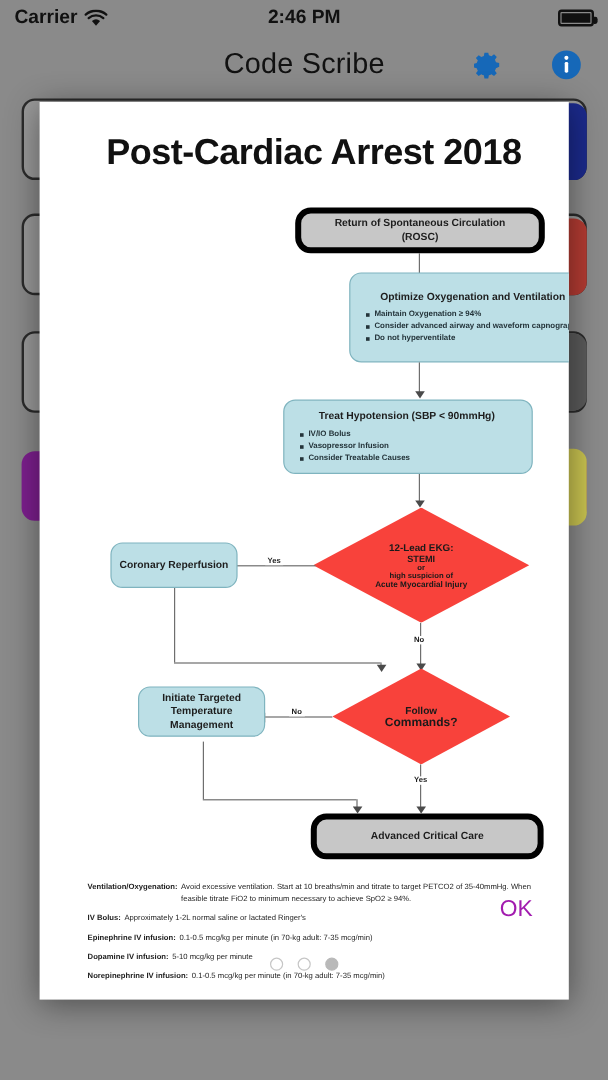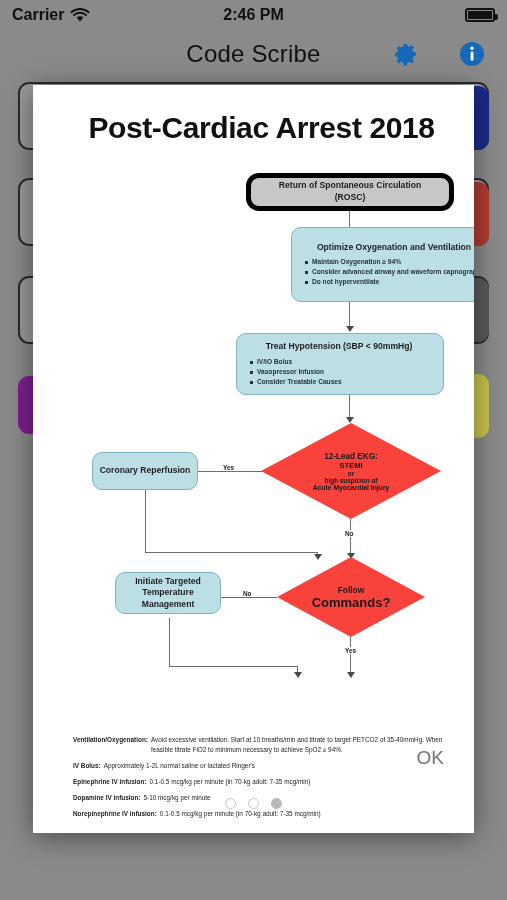--- a/index.html
+++ b/index.html
@@ -84,21 +84,21 @@
   .arrow-l{position:absolute;width:0;height:0;border-top:4px solid transparent;border-bottom:4px solid transparent;border-right:6px solid #4a4a4a;}
 
   
   .notes{padding:0 24px;margin-top:4px;}
   .note{font-size:6.4px;color:#1e1e1e;line-height:1.55;margin-bottom:6px;display:flex;}
   .note b{font-weight:700;white-space:nowrap;margin-right:3px;}
   .note .body{display:block;}
 
   
   .ok-row{position:absolute;right:30px;bottom:64px;}
-  .ok-btn{color:#737373;font-size:19px;font-weight:500;background:none;border:none;cursor:pointer;font-family:inherit;}
+  .ok-btn{color:#a21caf;font-size:19px;font-weight:500;background:none;border:none;cursor:pointer;font-family:inherit;}
   .dots{position:absolute;left:0;right:0;bottom:24px;display:flex;justify-content:center;gap:12px;}
   .dot{width:11px;height:11px;border-radius:50%;border:1px solid #c6c6c6;background:#fff;}
   .dot.on{background:#b9b9b9;border-color:#b9b9b9;}
 </style>
 </head>
 <body>
 
 <div class="statusbar">
   <div class="sb-left">
     <span>Carrier</span>
@@ -208,21 +208,21 @@
 
     <div class="line" style="left:96px;top:345px;width:1px;height:62px;"></div>
     <div class="line" style="left:96px;top:407px;width:172px;height:1px;"></div>
     <div class="line" style="left:268px;top:407px;width:1px;height:4px;"></div>
     <div class="arrow-d" style="left:265px;top:409px;"></div>
 
     <div class="diamond" style="left:228px;top:412px;width:148px;height:80px;">
       <div class="dshape"></div>
       <div class="dtext">
         <div style="font-size:8.4px;font-weight:700">Follow</div>
-        <div style="font-size:13px;font-weight:700">Commands?</div>
+        <div style="font-size:10px;font-weight:700">Commands?</div>
       </div>
     </div>
 
     <div class="line" style="left:172px;top:452px;width:56px;height:1px;"></div>
     <div class="lbl" style="left:192px;top:445px;">No</div>
     <div class="arrow-l" style="left:166px;top:449px;"></div>
 
     <div class="node n-blue" style="left:66px;top:427px;width:106px;height:42px;">
       <div class="n-head">Initiate Targeted</div>
       <div class="n-head">Temperature Management</div>
@@ -230,20 +230,23 @@
 
     <div class="line" style="left:301px;top:492px;width:1px;height:40px;"></div>
     <div class="lbl" style="left:294px;top:502px;">Yes</div>
     <div class="arrow-d" style="left:298px;top:527px;"></div>
 
     <div class="line" style="left:120px;top:473px;width:1px;height:48px;"></div>
     <div class="line" style="left:120px;top:521px;width:128px;height:1px;"></div>
     <div class="line" style="left:248px;top:521px;width:1px;height:10px;"></div>
     <div class="arrow-d" style="left:245px;top:527px;"></div>
 
+    <div class="node n-gray" style="left:210px;top:533px;width:194px;height:38px;">
+      <div class="n-head">Advanced Critical Care</div>
+    </div>
   </div>
 
   <div class="notes" style="margin-top:60px">
     <div class="note">
       <b>Ventilation/Oxygenation:</b>
       <span class="body">Avoid excessive ventilation. Start at 10 breaths/min and titrate to target PETCO2 of 35-40mmHg. When feasible titrate FiO2 to minimum necessary to achieve SpO2 ≥ 94%.</span>
     </div>
     <div class="note">
       <b>IV Bolus:</b>
       <span class="body">Approximately 1-2L normal saline or lactated Ringer's</span>

